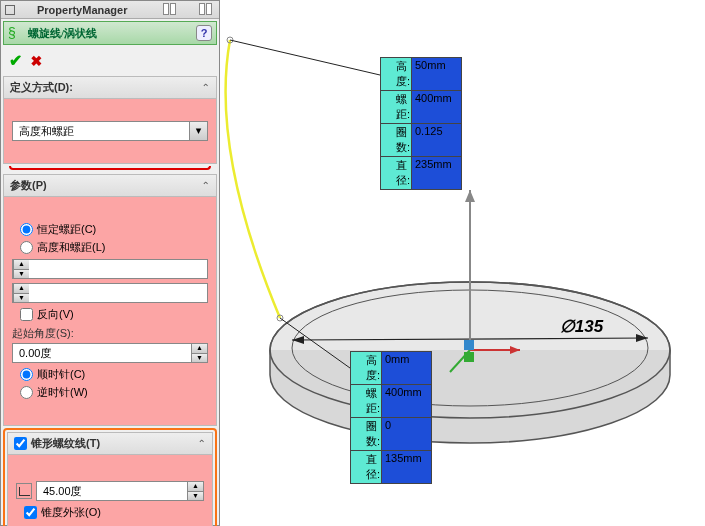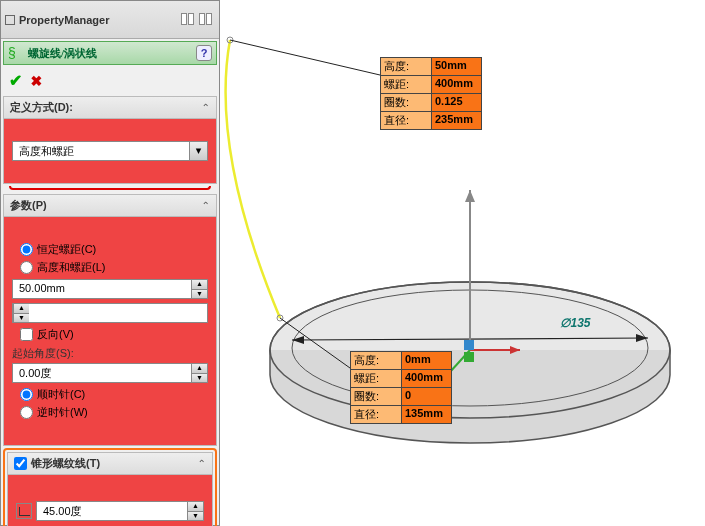--- a/index.html
+++ b/index.html
@@ -1,35 +1,35 @@
 <!DOCTYPE html>
 <html><head>
 <meta charset="utf-8">
 <style>
 * { box-sizing: border-box; margin: 0; padding: 0; font-family: "Microsoft YaHei", SimSun, sans-serif; font-size: 11px; }
 body { background: #fff; width: 705px; height: 526px; position: relative; overflow: hidden; }
 
 
 .panel { position: absolute; left: 0; top: 0; width: 220px; height: 526px; background: #f0f0f0; border: 1px solid #888; }
-.titlebar { display: flex; align-items: center; background: linear-gradient(#e8e8e8,#d8d8d8); border-bottom: 1px solid #aaa; height: 38px; padding: 0 4px; }
+.titlebar { display: flex; align-items: center; background: linear-gradient(#e8e8e8,#d8d8d8); border-bottom: 1px solid #aaa; height: 18px; padding: 0 4px; gap: 18px; }
 .titlebar .sq { width: 10px; height: 10px; border: 1px solid #666; margin-right: 4px; }
 .titlebar .t { font-weight: bold; color: #333; flex: 1; }
 .titlebar .ticon { width: 16px; height: 14px; margin-left: 2px; display: flex; }
 .titlebar .ticon span { width: 6px; height: 12px; border: 1px solid #888; margin-right: 1px; background: #fff; }
 
 .feature-header { display: flex; align-items: center; background: linear-gradient(#d0e8d0,#a8d8a8); border: 1px solid #5a5; height: 24px; padding: 0 4px; margin: 2px; }
 .feature-header .ficon { width: 16px; height: 16px; margin-right: 4px; color: #2a2; font-size: 14px; }
 .feature-header .ftitle { font-weight: bold; color: #063; flex: 1; font-family: Liberation Serif, serif; }
 .feature-header .help { width: 16px; height: 16px; border: 1px solid #888; border-radius: 3px; background: #eef; text-align: center; line-height: 14px; color: #33a; font-weight: bold; }
 
 .actions { display: flex; align-items: center; padding: 4px 8px; gap: 8px; }
 .check { color: #0a0; font-size: 16px; font-weight: bold; }
 .cross { color: #c00; font-size: 14px; font-weight: bold; }
 
-.section { margin: 2px; border: 1px solid #bbb; background: #ef4444; }
+.section { margin: 2px; border: 1px solid #bbb; background: #fca5a5; }
 .section-h { display: flex; align-items: center; background: linear-gradient(#eee,#ddd); padding: 3px 6px; border-bottom: 1px solid #bbb; }
 .section-h .st { font-weight: bold; flex: 1; color: #333; }
 .section-h .chev { font-size: 10px; color: #555; }
 .section-b { padding: 22px 8px; }
 
 .dropdown { display: flex; width: 100%; border: 1px solid #888; background: #fff; height: 20px; }
 .dropdown .val { flex: 1; padding: 2px 6px; }
 .dropdown .arr { width: 18px; background: linear-gradient(#eee,#ccc); border-left: 1px solid #888; text-align: center; line-height: 16px; }
 
 .red-mark { border-bottom: 2px solid #d00; border-left: 2px solid #d00; border-right: 2px solid #d00; height: 4px; margin: 1px 8px 4px 8px; border-radius: 0 0 4px 4px; }
@@ -46,24 +46,24 @@
 .spinbox .spins div:first-child { border-bottom: 1px solid #888; }
 .angle-icon { display: inline-block; width: 16px; height: 16px; border: 1px solid #888; margin-right: 4px; vertical-align: middle; position: relative; }
 .angle-icon::before { content: ""; position: absolute; left: 2px; bottom: 2px; width: 10px; height: 8px; border-left: 1px solid #333; border-bottom: 1px solid #333; }
 
 
 .view { position: absolute; left: 220px; top: 0; right: 0; bottom: 0; background: #fff; }
 .view svg { width: 100%; height: 100%; }
 
 .callout { position: absolute; font-size: 11px; }
 .callout .crow { display: flex; }
-.callout .clab { width: 52px; background: #fdba74; border: 1px solid #444; padding: 1px 3px; margin: -1px 0 0 0; }
-.callout .cval { width: 50px; background: #f97316; border: 1px solid #444; border-left: none; padding: 1px 3px; margin: -1px 0 0 0; font-weight: bold; }
-
-.dim-label { position: absolute; font-style: italic; font-weight: bold; font-size: 12px; color: #0f766e; }
+.callout .clab { width: 30px; background: #5eead4; border: 1px solid #444; padding: 1px 15px; margin: -1px 0 0 0; }
+.callout .cval { width: 50px; background: #1d4ed8; border: 1px solid #444; border-left: none; padding: 1px 3px; margin: -1px 0 0 0; }
+
+.dim-label { position: absolute; font-style: italic; font-weight: bold; font-size: 17px; color: #000000; }
 </style>
 </head>
 <body>
 
 <div class="panel">
   <div class="titlebar">
     <div class="sq"></div>
     <div class="t">PropertyManager</div>
     <div class="ticon">
         <span></span>
@@ -110,21 +110,20 @@
           <input type="radio" checked="" style="">
           <span>恒定螺距(C)</span>
         </div>
       <div class="radio">
           <input type="radio" style="">
           <span>高度和螺距(L)</span>
         </div>
 
       <div class="row">
         <div class="spinbox">
-          <div class="val">50.00mm</div>
           <div class="spins">
               <div>▲</div>
               <div>▼</div>
             </div>
         </div>
       </div>
 
       <div class="row">
         <div class="spinbox">
           <div class="spins">

